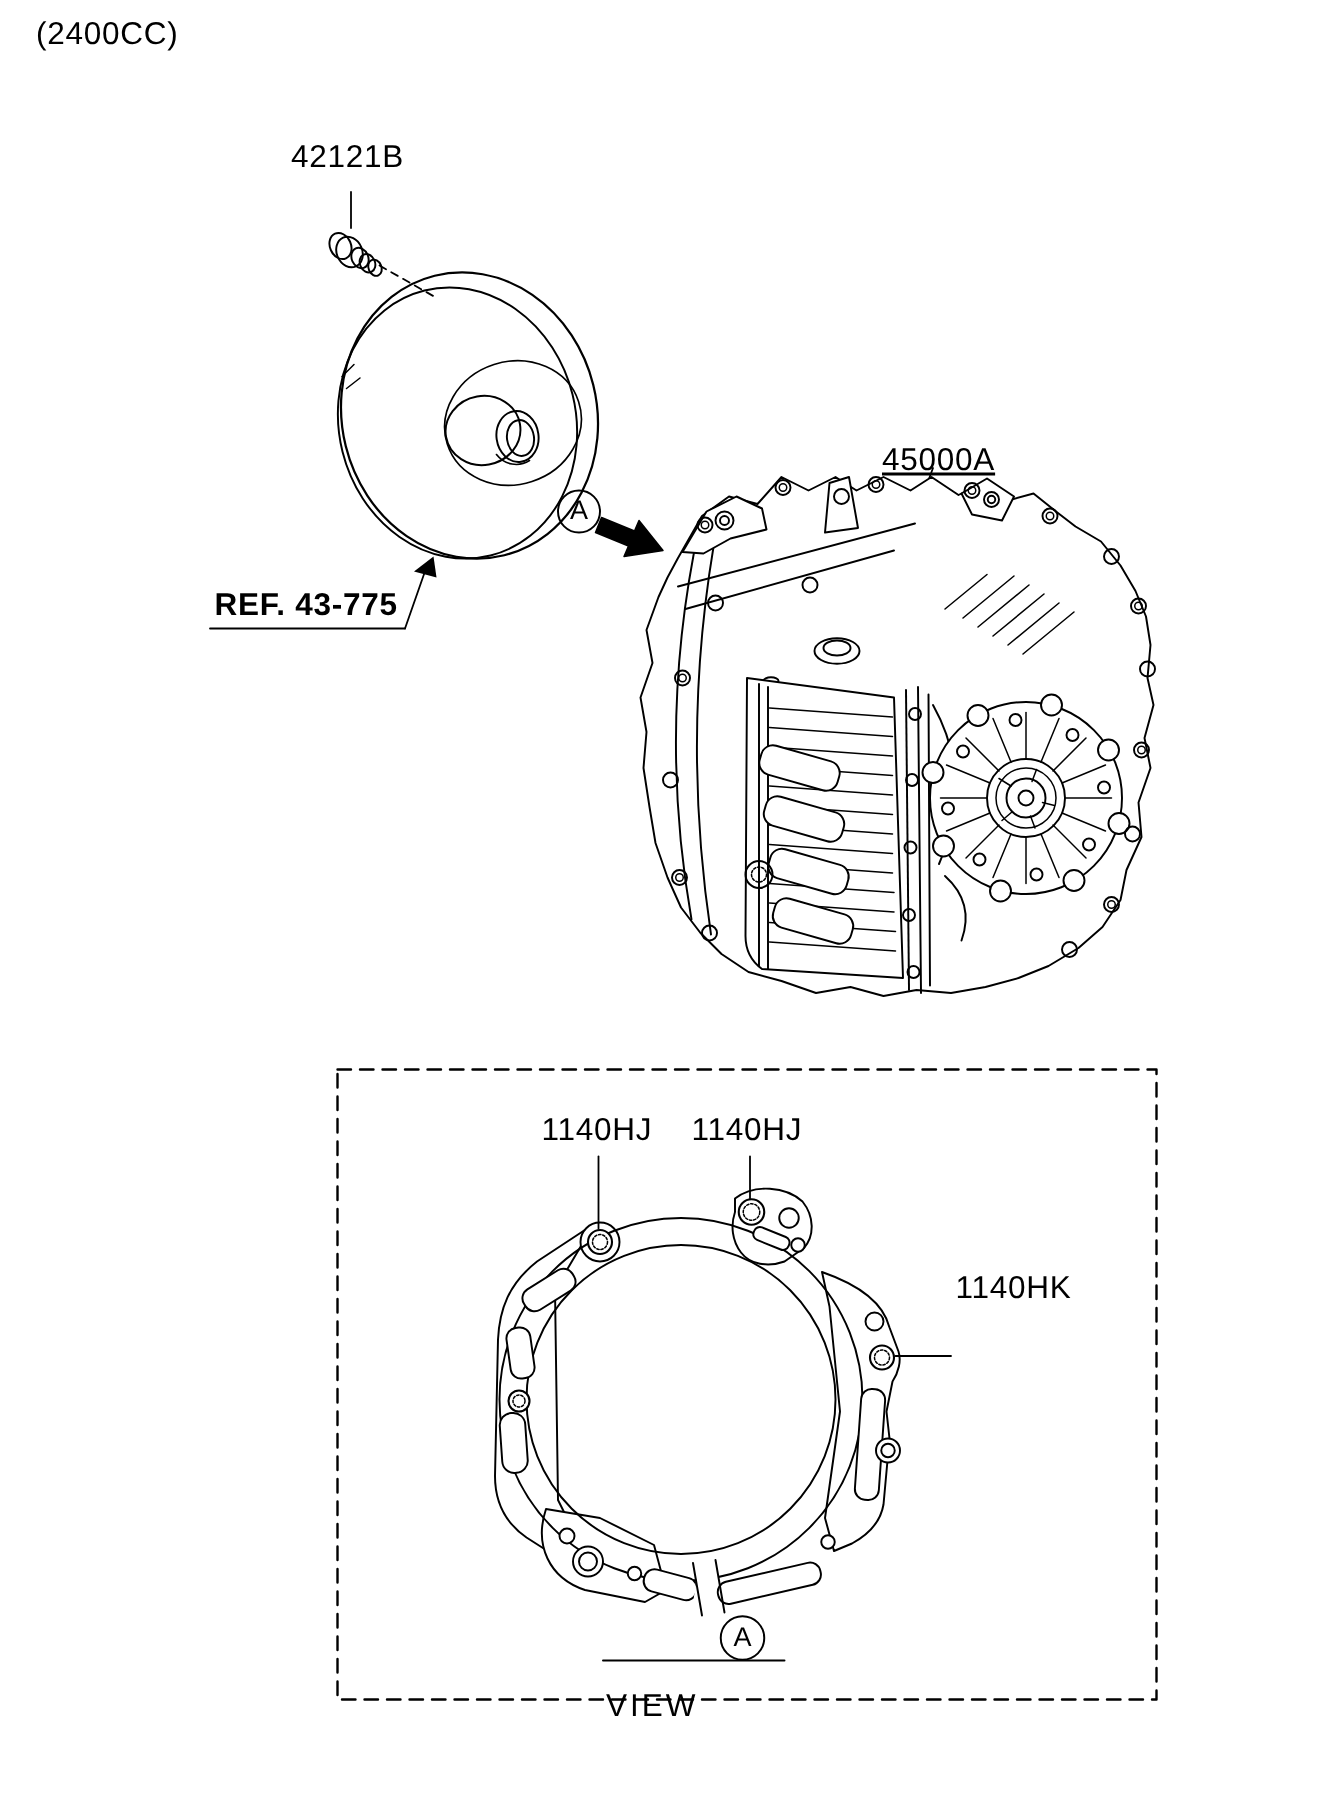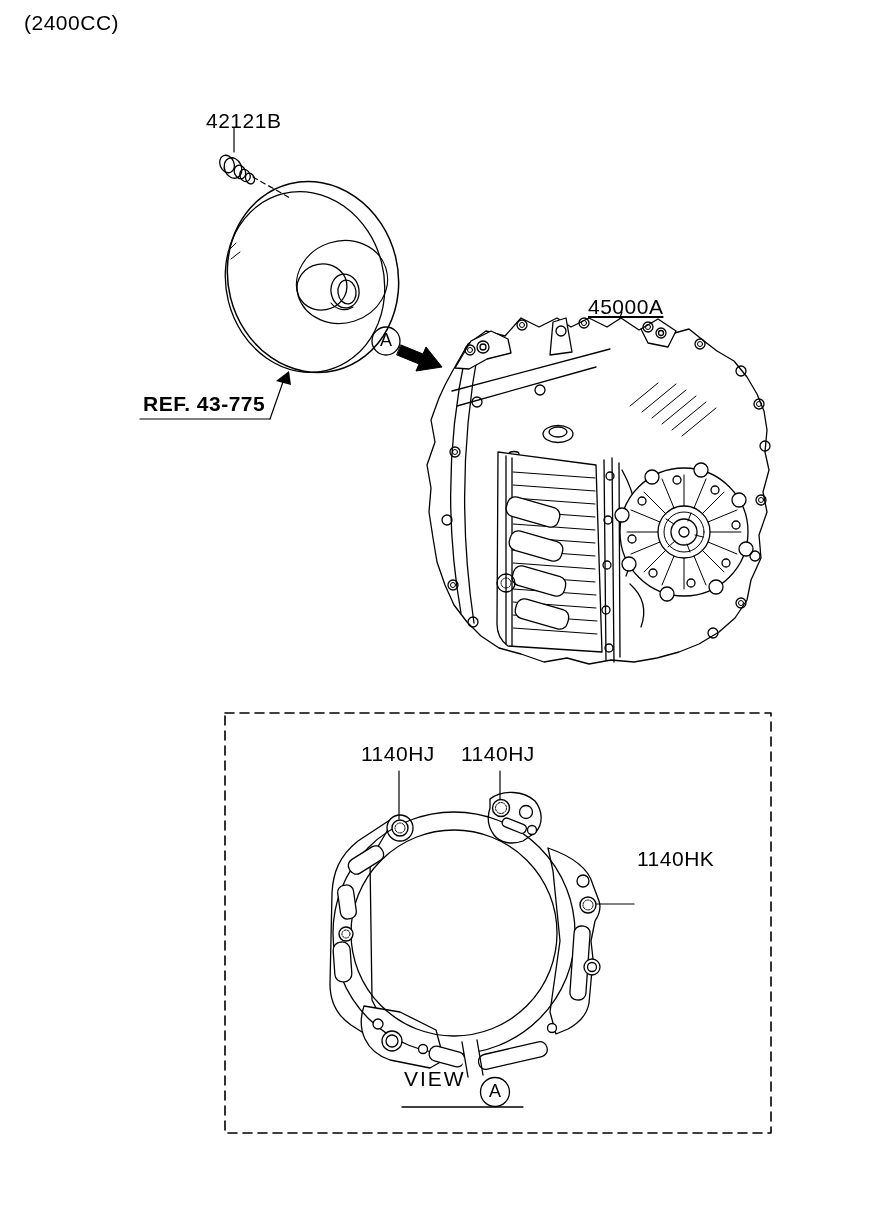--- a/index.html
+++ b/index.html
@@ -260,31 +260,31 @@
         <line x1="634" y1="904" x2="597" y2="904"></line>
       </g>
 
       <circle cx="495" cy="1092" r="14.5"></circle>
       <line x1="402" y1="1107" x2="523" y2="1107"></line>
     </g>
   </svg>
 
   <div class="lbl" style="left:24px;top:12px;">(2400CC)</div>
 
-  <div class="lbl" style="left:194px;top:110px;margin-left:12px;">42121B</div>
+  <div class="lbl" style="left:194px;top:94px;">42121B</div>
 
   <div class="lbl bold" style="left:143px;top:393px;">REF. 43-775</div>
 
   <div class="lbl" style="left:588px;top:296px;text-decoration:underline;">45000A</div>
 
   <div class="marker" style="left:378px;top:330px;width:16px;">A</div>
 
   <div class="lbl" style="left:361px;top:743px;">1140HJ</div>
 
   <div class="lbl" style="left:461px;top:743px;">1140HJ</div>
 
   <div class="lbl" style="left:637px;top:848px;">1140HK</div>
 
-  <div class="lbl" style="left:404px;top:1068px;letter-spacing:2px;">VIEW</div>
+  <div class="lbl" style="left:404px;top:1127px;letter-spacing:2px;">VIEW</div>
 
   <div class="marker" style="left:487px;top:1081px;width:16px;">A</div>
 
 </div>
 
 </body></html>

